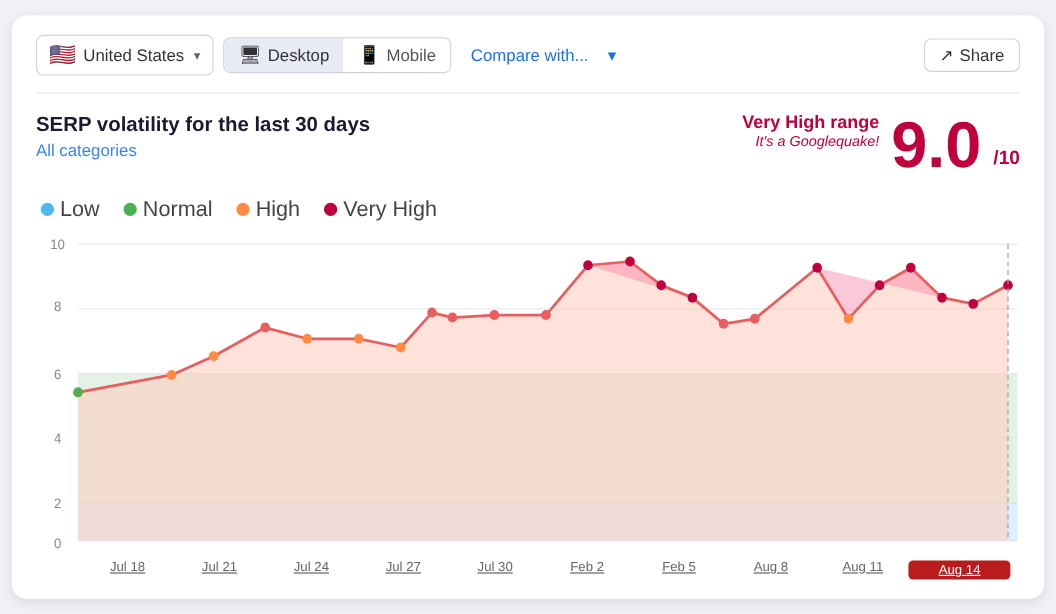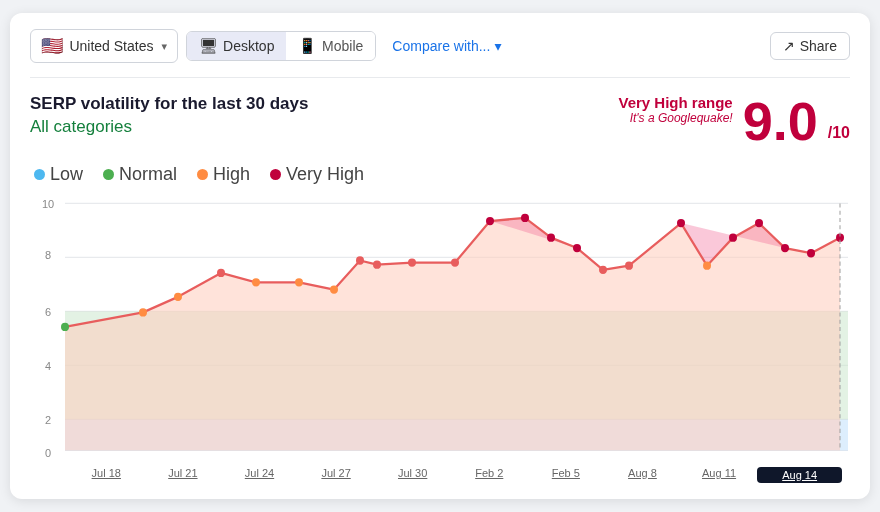--- a/index.html
+++ b/index.html
@@ -62,21 +62,21 @@
     }
     .device-btn.active {
       background: #e8eaf6;
       color: #333;
       font-weight: 500;
     }
     .device-btn .icon { font-size: 15px; }
     .compare-btn {
       display: flex;
       align-items: center;
-      gap: 4px;
+      gap: 16px;
       background: none;
       border: none;
       color: #1a73e8;
       font-size: 14px;
       cursor: pointer;
       padding: 5px 8px;
     }
     .spacer { flex: 1; }
     .share-btn {
       display: flex;
@@ -97,22 +97,22 @@
       justify-content: space-between;
       margin-bottom: 16px;
     }
     .title-area h2 {
       font-size: 17px;
       font-weight: 700;
       color: #1a1a2e;
       margin-bottom: 3px;
     }
     .title-area .subtitle {
-      font-size: 17px;
-      color: #15803d;
+      font-size: 14px;
+      color: #3b82f6;
     }
     .score-area {
       display: flex;
       align-items: flex-start;
       gap: 10px;
       text-align: right;
     }
     .score-label {
       text-align: right;
     }
@@ -176,21 +176,21 @@
       margin-right: 8px;
     }
     .x-label {
       font-size: 11px;
       color: #666;
       text-align: center;
       flex: 1;
       text-decoration: underline;
     }
     .x-label.active {
-      background: #0f172a;
+      background: #b91c1c;
       color: #fff;
       border-radius: 4px;
       padding: 2px 4px;
       font-weight: 500;
     }
   </style>
 </head>
 <body>
 
 <div class="card">

